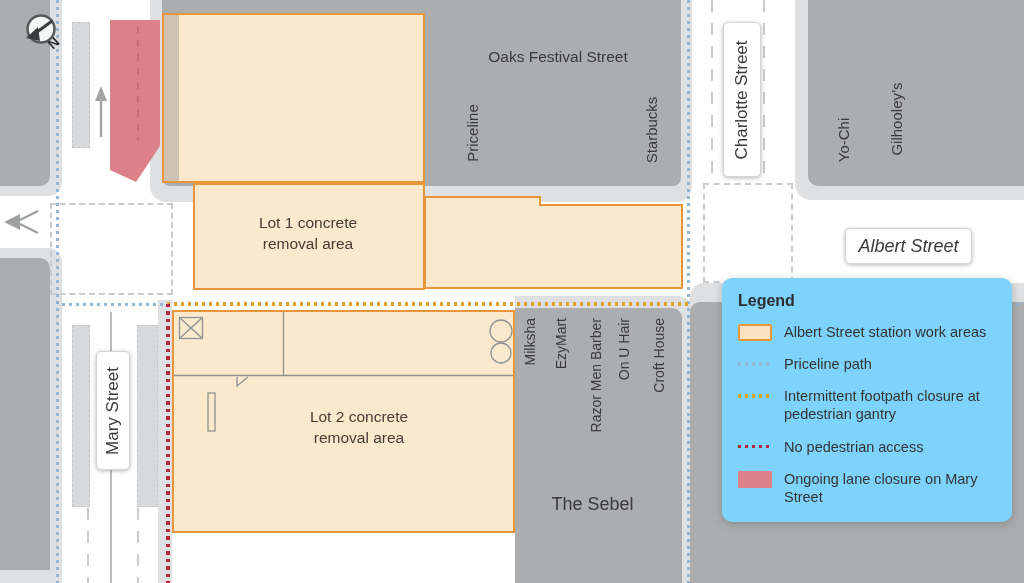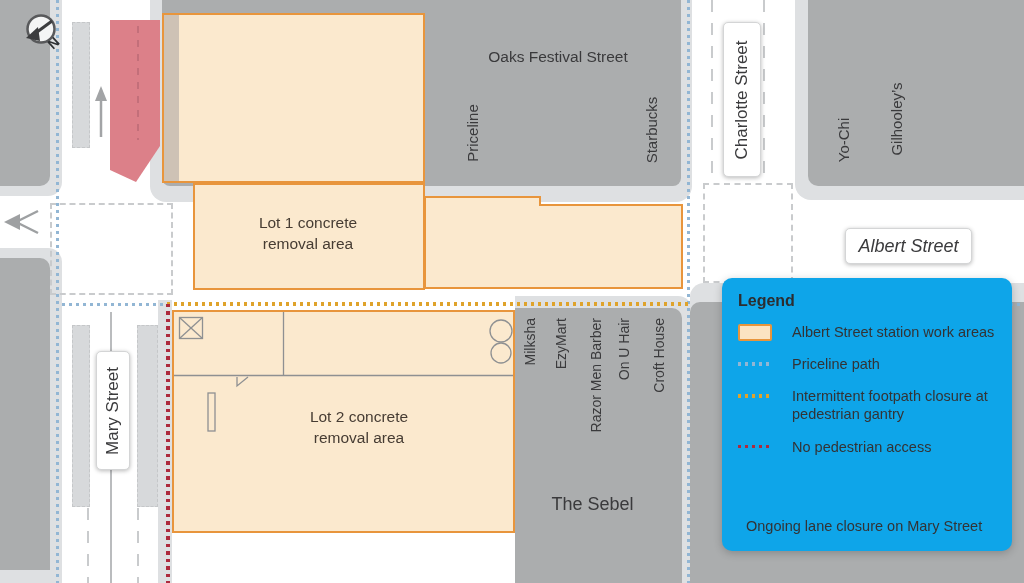--- a/index.html
+++ b/index.html
@@ -27,25 +27,25 @@
   .dotsH{position:absolute;height:3px;}
   .blue{background:repeating-linear-gradient(to bottom,#92b6d4 0 3px,transparent 3px 7px);}
   .blueH{background:repeating-linear-gradient(to right,#92b6d4 0 3px,transparent 3px 7px);}
   .orangeH{background:repeating-linear-gradient(to right,#dfa32b 0 3.5px,transparent 3.5px 7px);}
   .redV{background:repeating-linear-gradient(to bottom,#ad2a3d 0 3.5px,transparent 3.5px 7.5px);}
   .dashbox{position:absolute;border:2px dashed #c9cbcd;box-sizing:border-box;}
   .lane-strip{position:absolute;background:#d7d9db;border:1px dashed #c5c7c9;box-sizing:border-box;}
   .dashlineV{position:absolute;width:2px;background:repeating-linear-gradient(to bottom,#c9cbcd 0 12px,transparent 12px 23px);}
   .thinline{position:absolute;background:#babcbe;}
   
-  #legend{position:absolute;left:722px;top:278px;width:290px;background:#0ea5e9;border-radius:10px;
+  #legend{position:absolute;left:722px;top:278px;width:290px;background:#7dd3fc;border-radius:10px;
           box-shadow:0 2px 9px rgba(0,0,0,.22);padding:14px 16px 12px 16px;box-sizing:border-box;}
   #legend h3{margin:0 0 13px 0;font-size:16px;color:#2d2d2f;}
   .lg-row{display:flex;gap:12px;margin-bottom:14px;align-items:flex-start;}
-  .lg-text{font-size:14.5px;line-height:1.25;color:#333335;margin-left:8px;}
+  .lg-text{font-size:14.5px;line-height:1.25;color:#333335;}
   .sw{flex:0 0 34px;}
   .sw-work{height:17px;background:#fbe3c2;border:2px solid #e8953c;border-radius:2px;box-sizing:border-box;margin-top:1px;}
   .sw-dots{height:3.5px;margin-top:7px;}
   .sw-blue{background:repeating-linear-gradient(to right,#92b6d4 0 3.5px,transparent 3.5px 7px);}
   .sw-orange{background:repeating-linear-gradient(to right,#dfa32b 0 3.5px,transparent 3.5px 7px);}
   .sw-red{background:repeating-linear-gradient(to right,#ad2a3d 0 3.5px,transparent 3.5px 7px);}
   .sw-lane{height:17px;background:#dd8089;border-radius:1px;margin-top:1px;}
   svg{position:absolute;left:0;top:0;pointer-events:none;}
 </style>
 </head>
@@ -164,21 +164,21 @@
       <div class="lg-text">Priceline path</div>
     </div>
     <div class="lg-row">
       <div class="sw sw-dots sw-orange"></div>
       <div class="lg-text">Intermittent footpath closure at pedestrian gantry</div>
     </div>
     <div class="lg-row">
       <div class="sw sw-dots sw-red"></div>
       <div class="lg-text">No pedestrian access</div>
     </div>
-    <div class="lg-row" style="margin-bottom:4px;flex-direction:column;">
+    <div class="lg-row" style="margin-bottom:4px;">
       <div class="sw sw-lane"></div>
       <div class="lg-text">Ongoing lane closure on Mary Street</div>
     </div>
   </div>
 
   <svg width="90" height="70" viewBox="0 0 90 70" style="left:0;top:0;">
     <circle cx="41" cy="29" r="13.5" fill="#f4f5f5" stroke="#58595b" stroke-width="2.5"></circle>
     <line x1="52" y1="21" x2="33" y2="35" stroke="#3c3d3f" stroke-width="3"></line>
     <polygon points="38,27 40,41 26,38" fill="#3c3d3f"></polygon>
     <text x="53" y="50" font-size="14" font-weight="bold" fill="#2f3133" font-family="Liberation Sans, sans-serif" transform="rotate(-42 53 50)">N</text>

